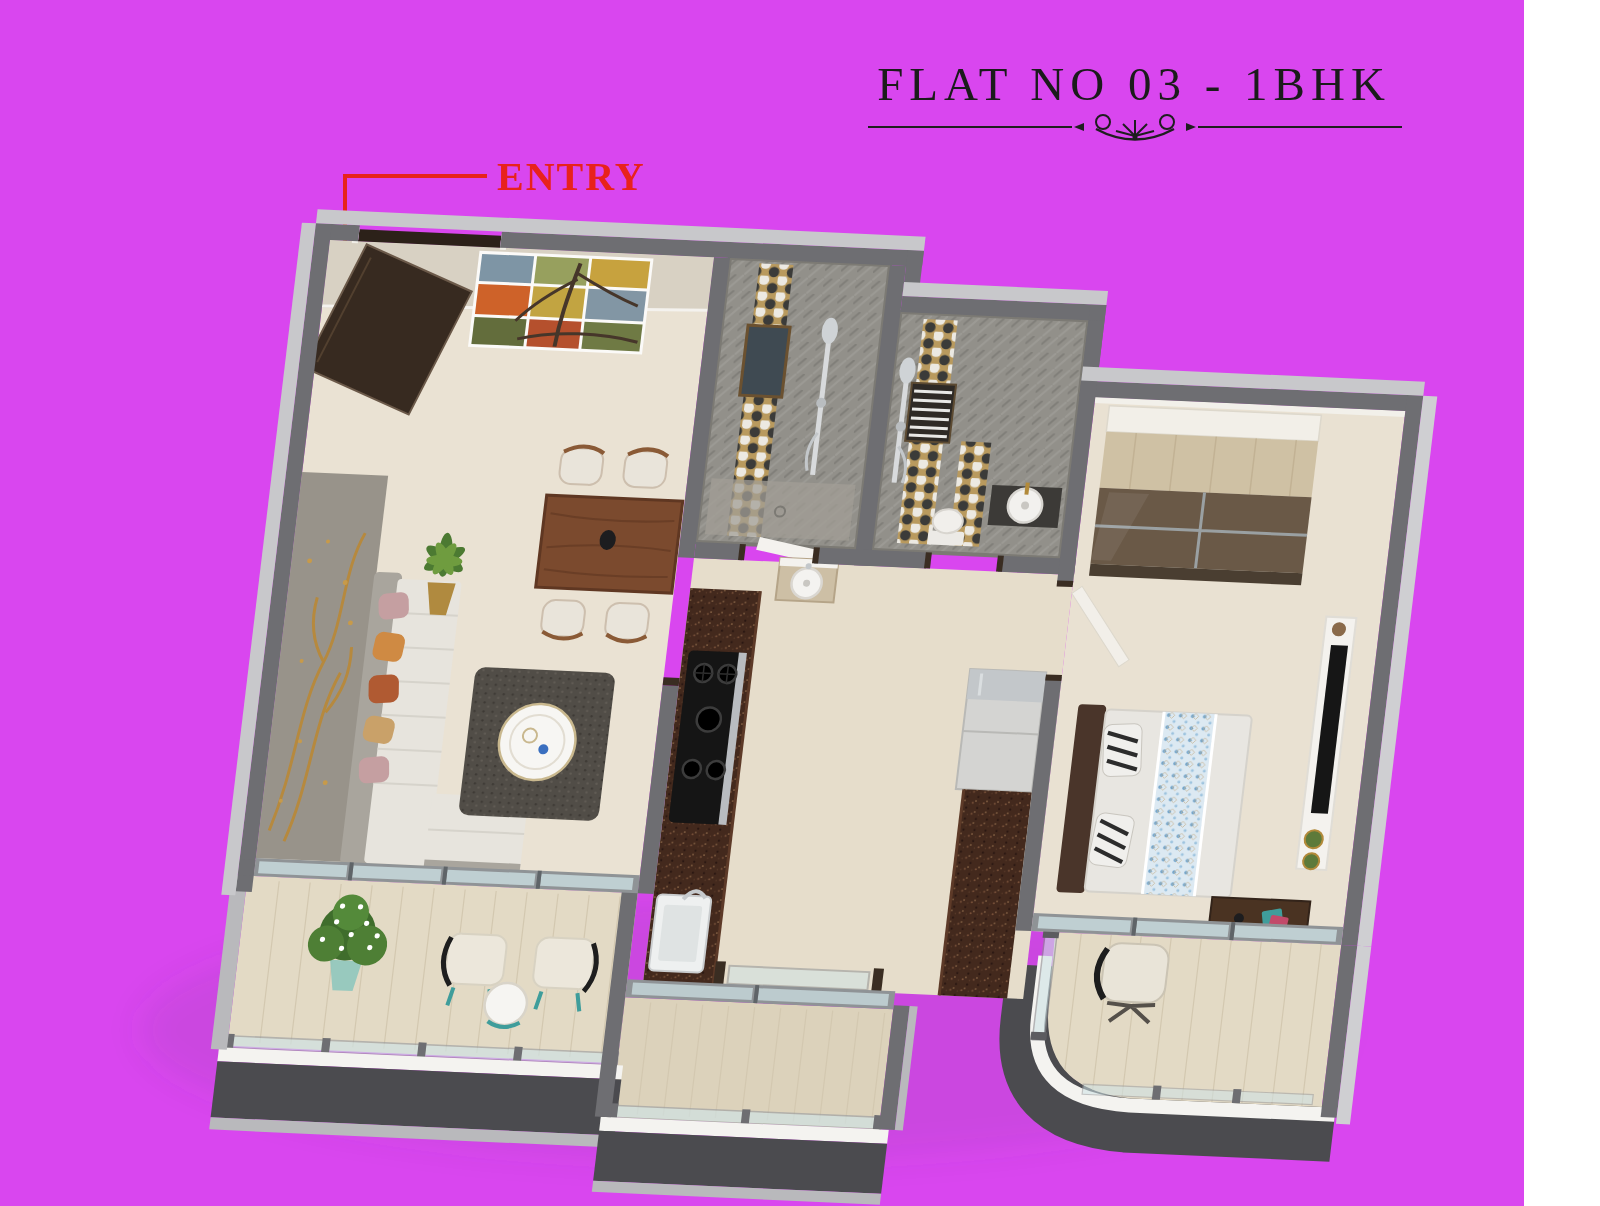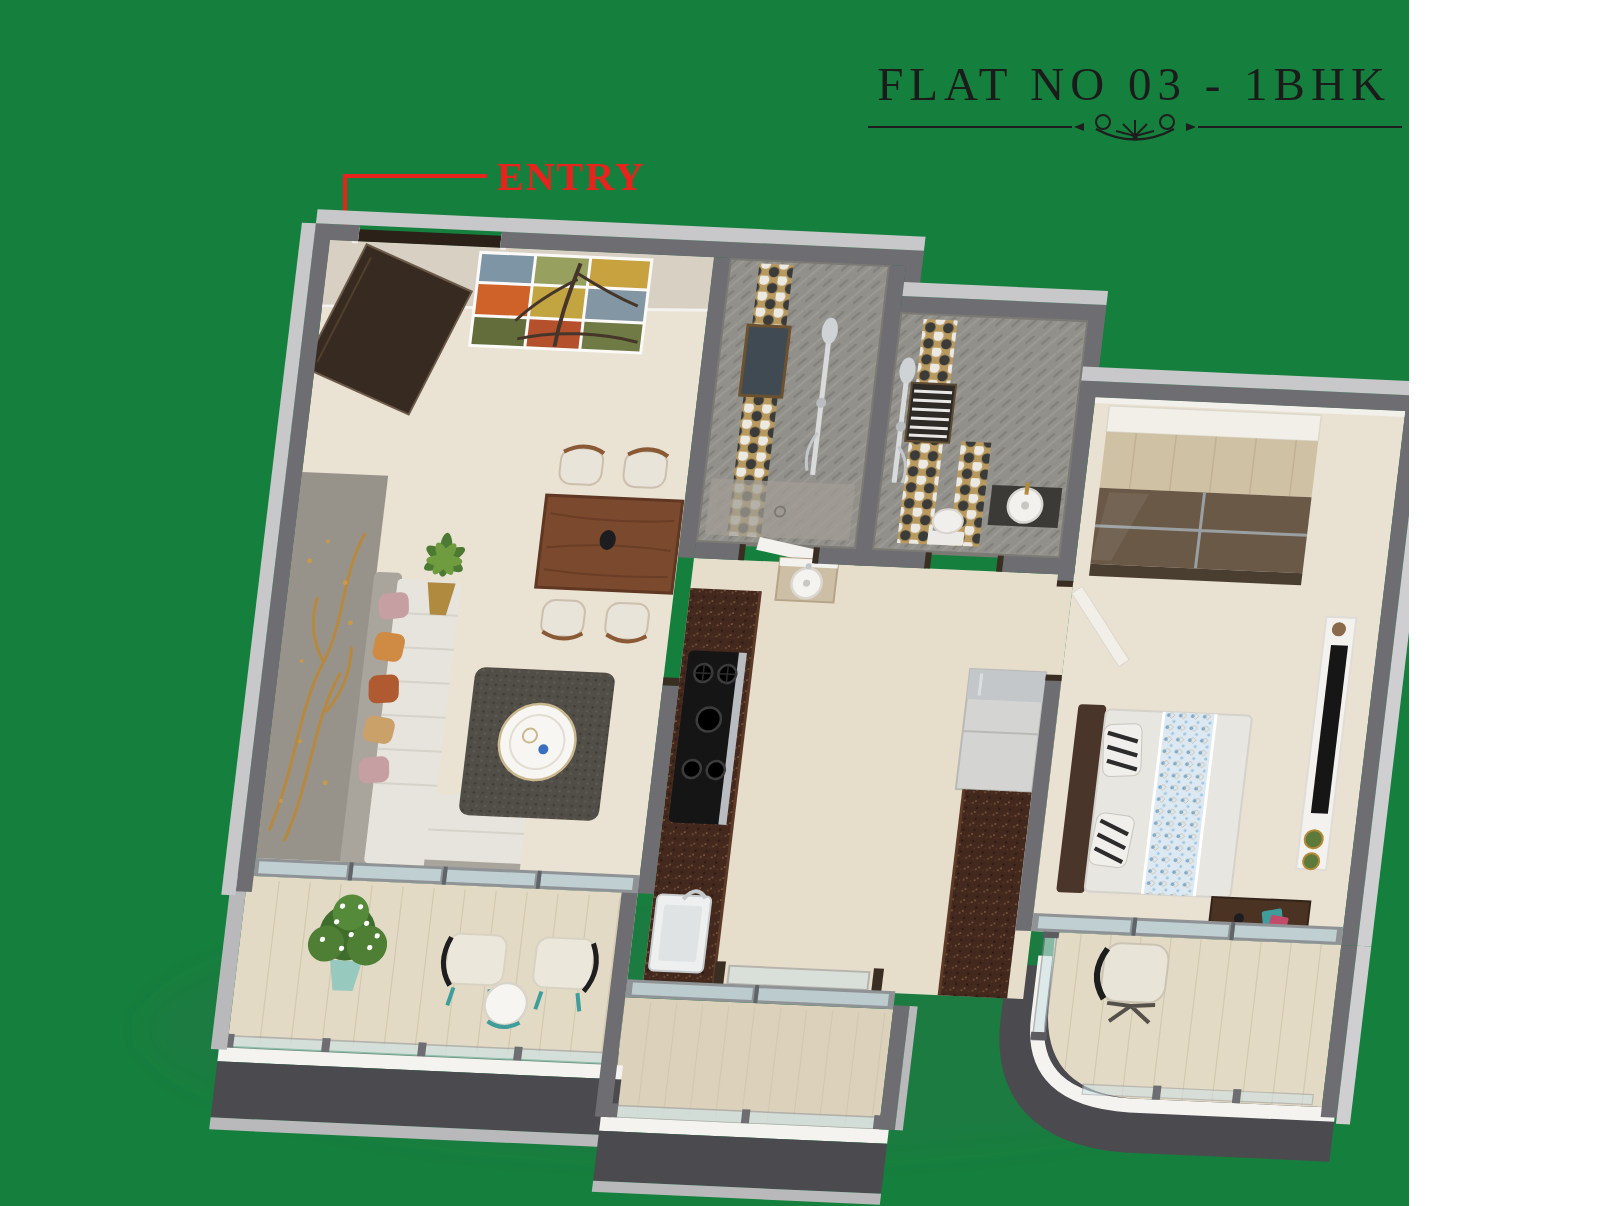--- a/index.html
+++ b/index.html
@@ -1,16 +1,16 @@
 <!DOCTYPE html>
 <html><head>
 <meta charset="utf-8">
 <style>
   html,body{margin:0;padding:0;background:#ffffff;}
-  .stage{position:relative;width:1409px;height:1206px;background:#15803d;overflow:hidden;
+  .stage{position:relative;width:1524px;height:1206px;background:#d946ef;overflow:hidden;
          font-family:"Liberation Serif", serif;}
   svg{position:absolute;left:0;top:0;}
   .title-text{font-family:"Liberation Serif", serif;font-size:47px;letter-spacing:6px;
               fill:#1b1b1b;font-weight:400;}
   .entry-text{font-family:"Liberation Serif", serif;font-size:40px;letter-spacing:2px;
               fill:#e8221c;font-weight:600;}
 </style>
 </head>
 <body>
 

